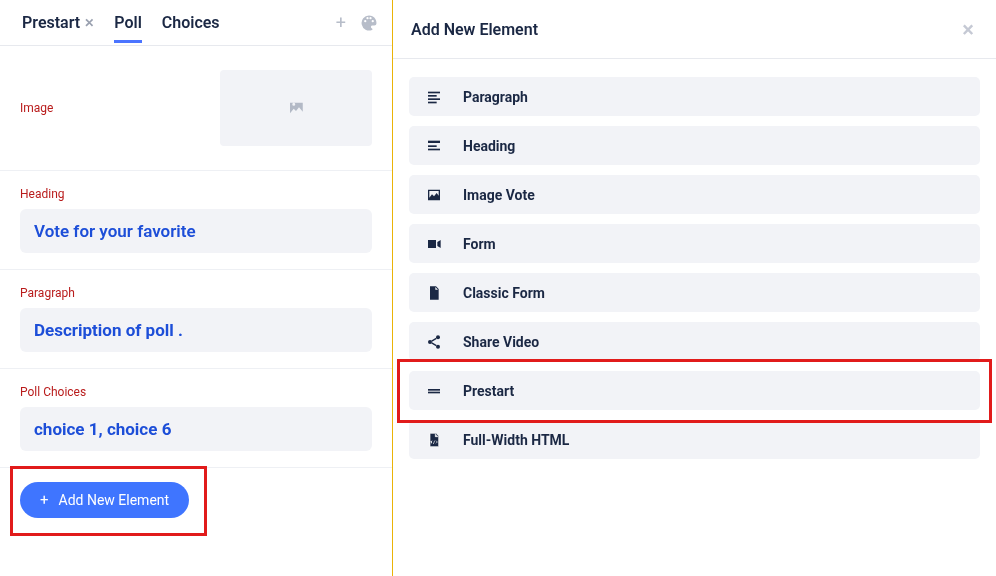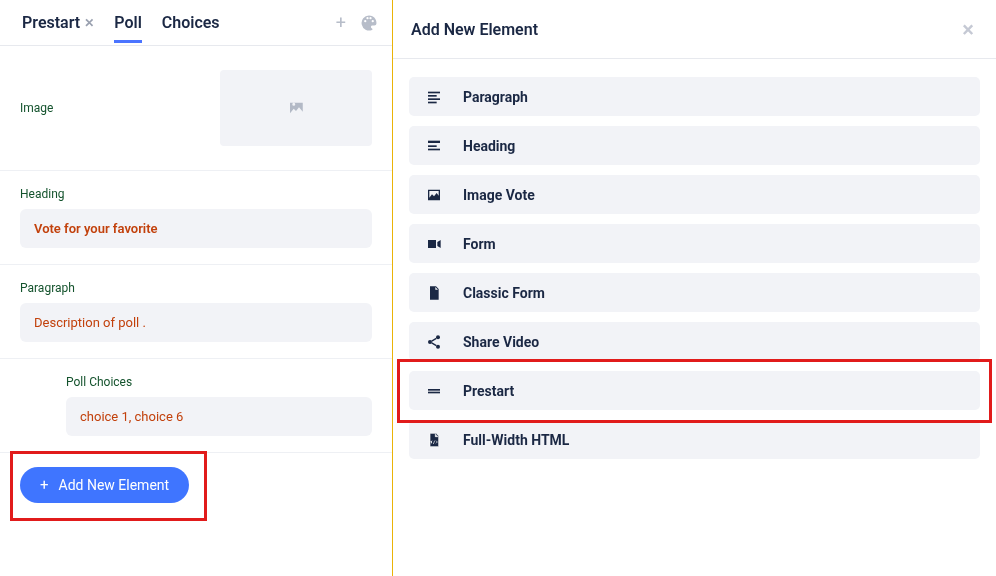--- a/index.html
+++ b/index.html
@@ -56,21 +56,21 @@
       gap: 14px;
       align-items: center;
       color: #b7bdc9;
     }
     .section {
       padding: 16px 20px;
       border-bottom: 1px solid #eef0f4;
     }
     .field-label {
       font-size: 12px;
-      color: #14532d;
+      color: #b91c1c;
       margin-bottom: 8px;
       display: block;
     }
     .row-image {
       display:flex;
       align-items:center;
       justify-content: space-between;
       padding: 24px 20px;
       border-bottom: 1px solid #eef0f4;
     }
@@ -81,26 +81,26 @@
       border-radius: 4px;
       display:flex;
       align-items:center;
       justify-content:center;
       color: #b3b9c6;
     }
     .field-input {
       background: #f2f3f7;
       border-radius: 6px;
       padding: 12px 14px;
-      font-size: 13px;
+      font-size: 17px;
       font-weight: 600;
-      color: #c2410c;
+      color: #1d4ed8;
       width: 100%;
     }
-    .field-input.pollchoices, .field-input.paragraph { font-weight: 400; }
+    .field-input.pollchoices, .field-input.paragraph { font-weight: 700; }
     .add-wrap {
       padding: 14px 20px;
       position: relative;
     }
     .add-highlight {
       position: absolute;
       left: 10px;
       top: -2px;
       width: 197px;
       height: 70px;
@@ -219,21 +219,21 @@
   <div class="section">
     <span class="field-label">Heading</span>
     <div class="field-input">Vote for your favorite</div>
   </div>
 
   <div class="section">
     <span class="field-label">Paragraph</span>
     <div class="field-input paragraph">Description of poll .</div>
   </div>
 
-  <div class="section" style="border-bottom:none;margin-left:46px;">
+  <div class="section" style="border-bottom:none;">
     <span class="field-label">Poll Choices</span>
     <div class="field-input pollchoices">choice 1, choice 6</div>
   </div>
 
   <div class="add-wrap" style="border-top:1px solid #eef0f4;">
     <div class="add-highlight"></div>
     <div class="add-btn">
       <span class="plus">+</span>
       <span>Add New Element</span>
     </div>

